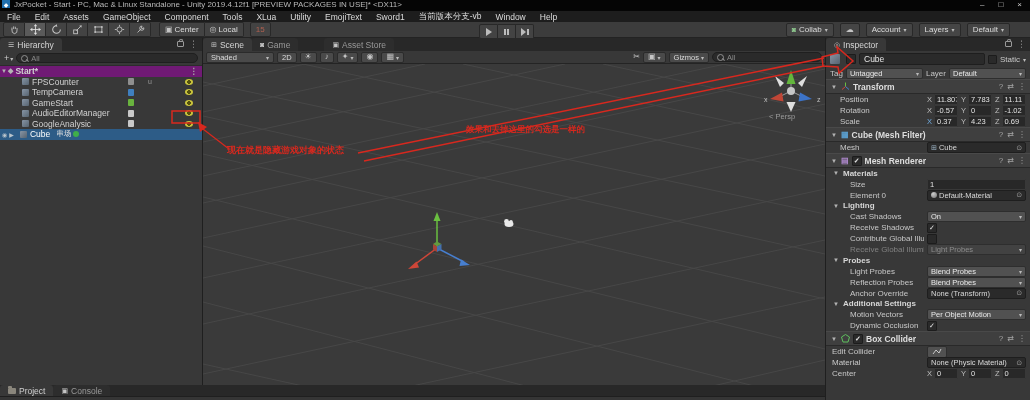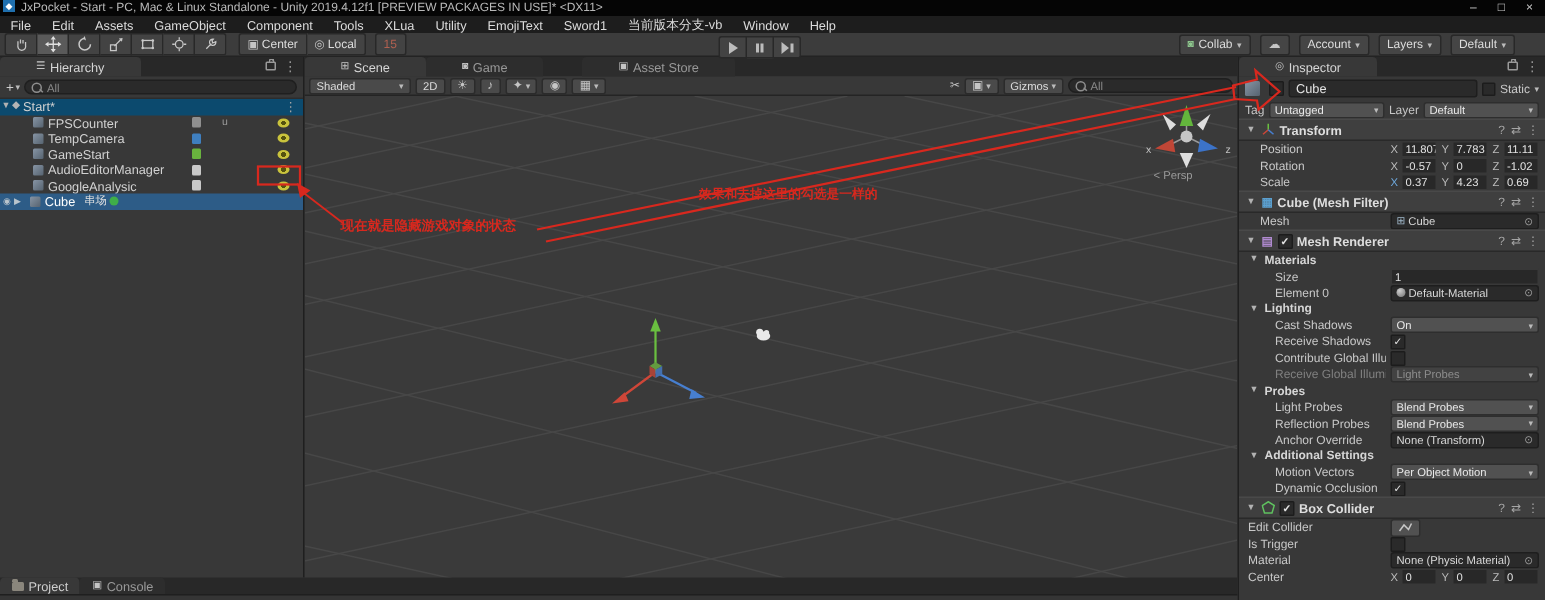--- a/index.html
+++ b/index.html
@@ -15,33 +15,33 @@
   .tbtn:first-child{border-left:1px solid #282828;border-radius:2px 0 0 2px}
   .tbtn:last-child{border-radius:0 2px 2px 0}
   .tbtn.on{background:#5a5a5a}
   .pillgrp{display:flex;margin-left:8px}
   .pbtn{height:13px;background:#434343;border:1px solid #282828;display:flex;align-items:center;gap:2px;padding:0 5px;font-size:8px;color:#ddd}
   .playgrp{position:absolute;left:479px;top:2px;display:flex}
   .rightgrp{margin-left:auto;display:flex;gap:6px;padding-right:20px}
   .tbbtn{height:12px;background:#454545;border:1px solid #282828;border-radius:2px;display:flex;align-items:center;gap:3px;padding:0 5px;font-size:8px;color:#dcdcdc}
   .caret{font-size:6px;color:#bbb}
   .panel-tabbar{height:13px;background:#282828;display:flex;align-items:flex-end}
-  .ptab{height:13px;display:flex;align-items:center;gap:3px;padding:0 24px;background:#383838;border-radius:3px 3px 0 0;font-size:8.5px;color:#d6d6d6;box-sizing:border-box}
+  .ptab{height:13px;display:flex;align-items:center;gap:3px;padding:0 8px;background:#383838;border-radius:3px 3px 0 0;font-size:8.5px;color:#d6d6d6;box-sizing:border-box}
   .ptab.inactive{background:#2d2d2d;color:#999}
   .tabicons{margin-left:auto;display:flex;align-items:center;gap:5px;padding:0 4px 2px 0;color:#9a9a9a}
   .lock{width:5px;height:4px;border:1px solid #999;border-radius:1px;position:relative;margin-bottom:1px}
   .lock:before{content:'';position:absolute;left:0.5px;top:-3px;width:2px;height:2.5px;border:1px solid #999;border-bottom:none;border-radius:2px 2px 0 0}
   .mag{width:5px;height:5px;border:1px solid #8f8f8f;border-radius:50%;position:relative;flex:none}
   .mag:after{content:'';position:absolute;left:4px;top:4px;width:3px;height:1px;background:#8f8f8f;transform:rotate(45deg)}
   #hierarchy{position:absolute;left:0;top:38px;width:203px;height:347px;background:#383838;border-right:1px solid #1f1f1f;box-sizing:border-box;z-index:4}
   .hsearch{height:12px;display:flex;align-items:center;gap:3px;padding:1px 4px;border-bottom:1px solid #2c2c2c}
   .plusbtn{display:flex;align-items:center;color:#cecece;font-size:9px;gap:1px}
   .searchpill{flex:1;height:8px;background:#2a2a2a;border:1px solid #1f1f1f;border-radius:5px;display:flex;align-items:center;gap:3px;padding:0 4px;color:#8a8a8a;font-size:7.5px}
   .hrow{height:10.5px;display:flex;align-items:center;font-size:8.5px;color:#d2d2d2;position:relative}
-  .hrow.scene-row{background:#0c4a6e;font-weight:normal}
+  .hrow.scene-row{background:#701a75;font-weight:bold}
   .hrow.sel{background:#2d5c87;color:#fff}
   .fold{color:#b2b2b2;font-size:6px;width:8px;text-align:center;flex:none}
   .geicon{width:7px;height:7px;border-radius:1px;background:linear-gradient(135deg,#8795a5,#566370);flex:none;margin-right:3px}
   .badge-doc{position:absolute;left:128px;width:6px;height:7px;border-radius:1px}
   .eye{position:absolute;right:9px;width:8px;height:6px;border-radius:50%;background:radial-gradient(circle,#55520f 0 32%,#c9c33c 33%)}
   .hu{position:absolute;left:148px;color:#9a9a9a;font-size:7px}
   #scene{position:absolute;left:203px;top:38px;width:622px;height:347px;z-index:3}
   .stb{height:12px;background:#383838;border-bottom:1px solid #242424;display:flex;align-items:center;gap:3px;padding:0 3px}
   .sbtn{height:9px;background:#4a4a4a;border:1px solid #2b2b2b;border-radius:2px;display:flex;align-items:center;gap:2px;padding:0 4px;font-size:7.5px;color:#dcdcdc}
   .sicon{color:#c5c5c5;font-size:8px;line-height:8px}
@@ -603,24 +603,20 @@
   </div>
   <div class="irow" style="padding-left:6px">
     <span class="ilabel" style="width:92px">Edit Collider</span>
     <span style="width:18px;height:10px;background:#515151;border:1px solid #2e2e2e;border-radius:2px;display:flex;align-items:center;justify-content:center">
       <svg width="10" height="8" viewBox="0 0 10 8">
           <path d="M1 6L4 2L7 5L9 1" stroke="#c8c8c8" fill="none"></path>
         </svg>
     </span>
   </div>
   <div class="irow" style="padding-left:6px">
-    <span class="ilabel" style="width:92px">Is Trigger</span>
-    <span class="cb"></span>
-  </div>
-  <div class="irow" style="padding-left:6px">
     <span class="ilabel" style="width:92px">Material</span>
     <div class="obj">
       <span>None (Physic Material)</span>
       <span class="picker">⊙</span>
     </div>
   </div>
   <div class="irow" style="padding-left:6px">
     <span class="ilabel" style="width:92px">Center</span>
     <div class="v3">
       <span class="grp">

